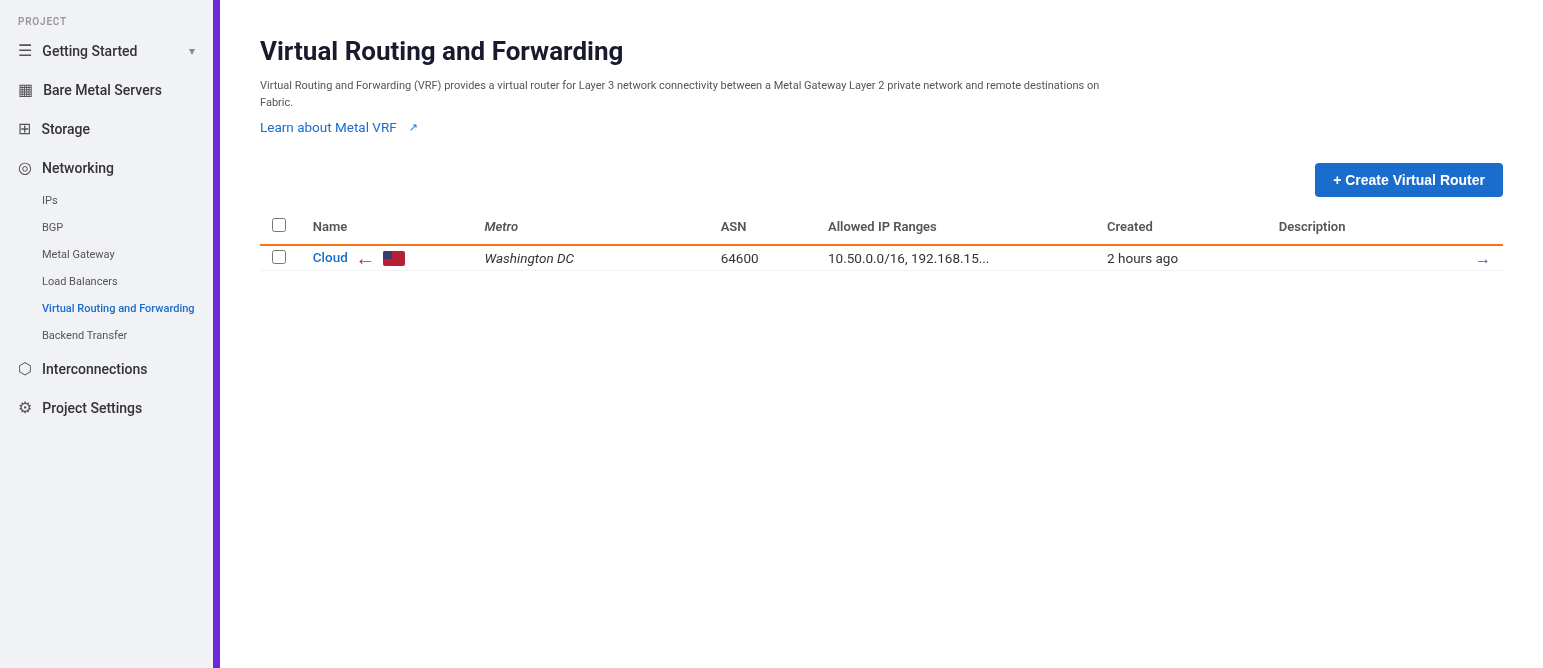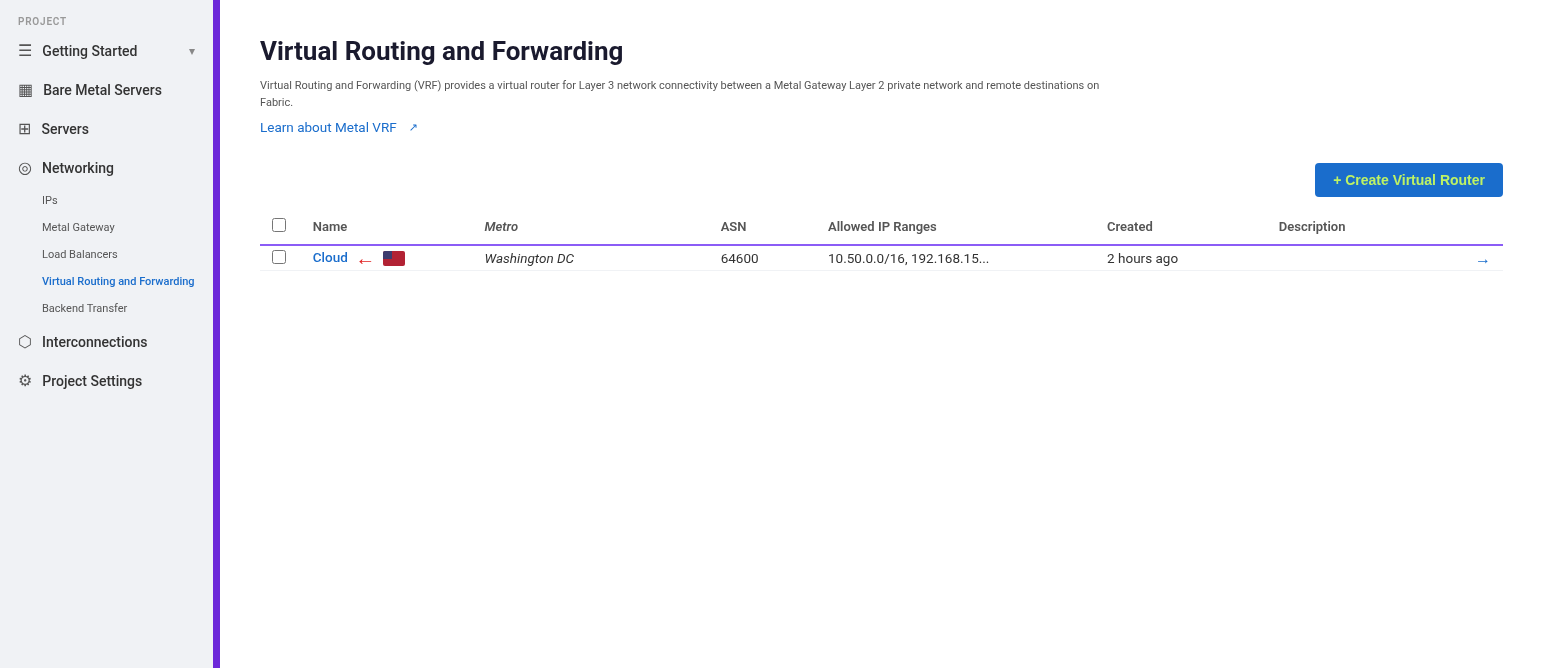--- a/index.html
+++ b/index.html
@@ -87,40 +87,40 @@
     }
     .learn-link-icon { font-size: 11px; }
 
     .toolbar-row {
       display: flex;
       justify-content: flex-end;
       margin-bottom: 12px;
     }
     .create-btn {
       background: #1a6dcc;
-      color: #bef264;
+      color: #ffffff;
       border: none;
       border-radius: 4px;
       padding: 9px 18px;
       font-size: 14px;
       font-weight: 600;
       cursor: pointer;
       display: flex;
       align-items: center;
       gap: 6px;
     }
 
     
     .vrf-table {
       width: 100%;
       border-collapse: collapse;
       font-size: 13.5px;
     }
     .vrf-table thead tr {
-      border-bottom: 2px solid #8b5cf6;
+      border-bottom: 2px solid #f97316;
     }
     .vrf-table th {
       text-align: left;
       padding: 9px 12px;
       font-weight: 600;
       color: #555;
       font-size: 13px;
     }
     .vrf-table td {
       padding: 0 12px;
@@ -188,29 +188,30 @@
     <span class="chevron">▾</span>
   </div>
 
   <div class="sidebar-item-top">
     <span class="item-icon">▦</span>
     <span>Bare Metal Servers</span>
   </div>
 
   <div class="sidebar-item-top">
     <span class="item-icon">⊞</span>
-    <span>Servers</span>
+    <span>Storage</span>
   </div>
 
   <div class="sidebar-item-top">
     <span class="item-icon">◎</span>
     <span>Networking</span>
   </div>
   <div class="sidebar-sub-items">
     <div class="sidebar-sub-item">IPs</div>
+    <div class="sidebar-sub-item">BGP</div>
     <div class="sidebar-sub-item">Metal Gateway</div>
     <div class="sidebar-sub-item">Load Balancers</div>
     <div class="sidebar-sub-item active">Virtual Routing and Forwarding</div>
     <div class="sidebar-sub-item">Backend Transfer</div>
   </div>
 
   <div class="sidebar-item-top">
     <span class="item-icon">⬡</span>
     <span>Interconnections</span>
   </div>

